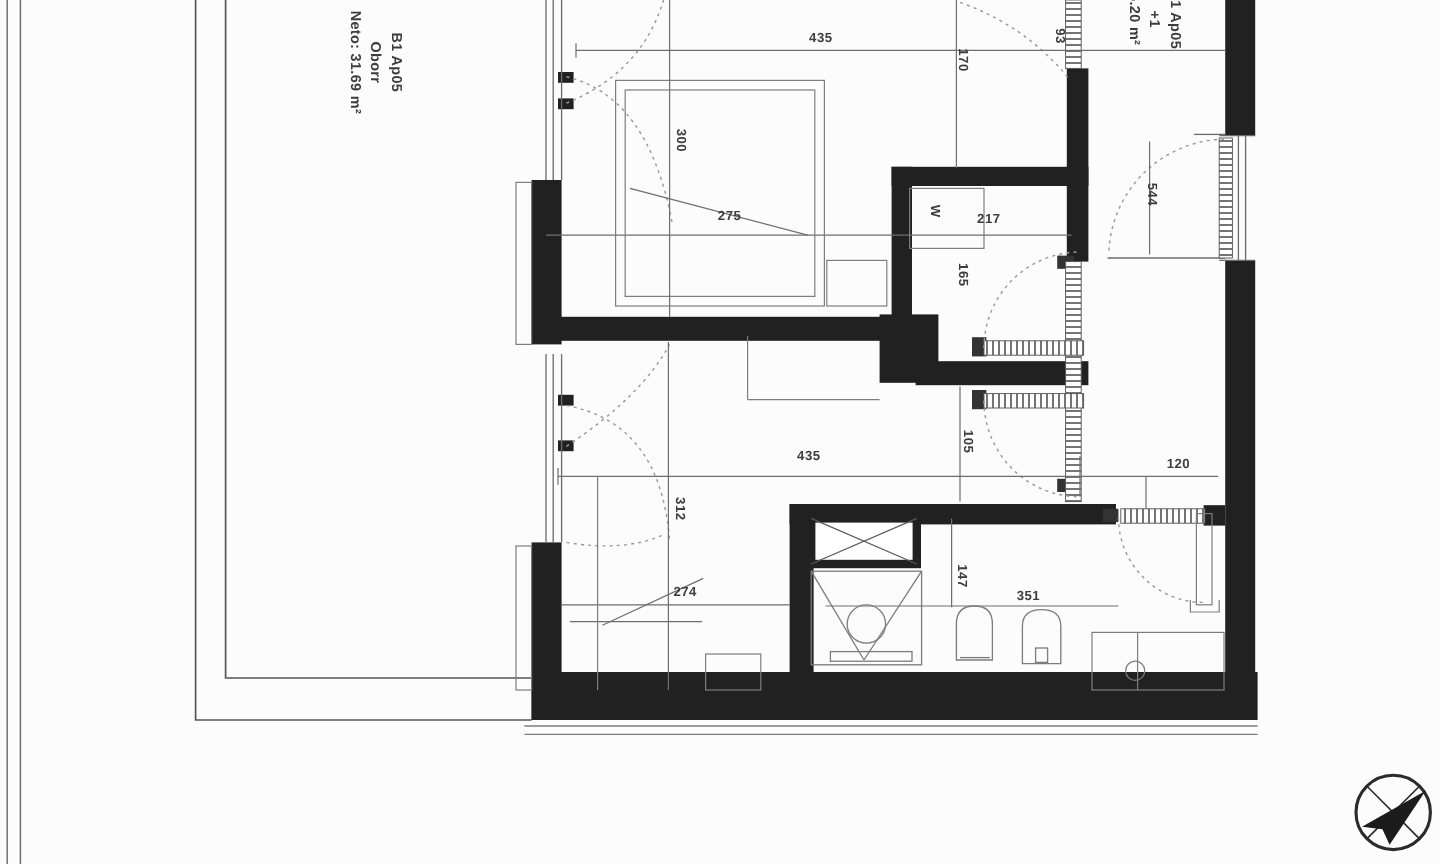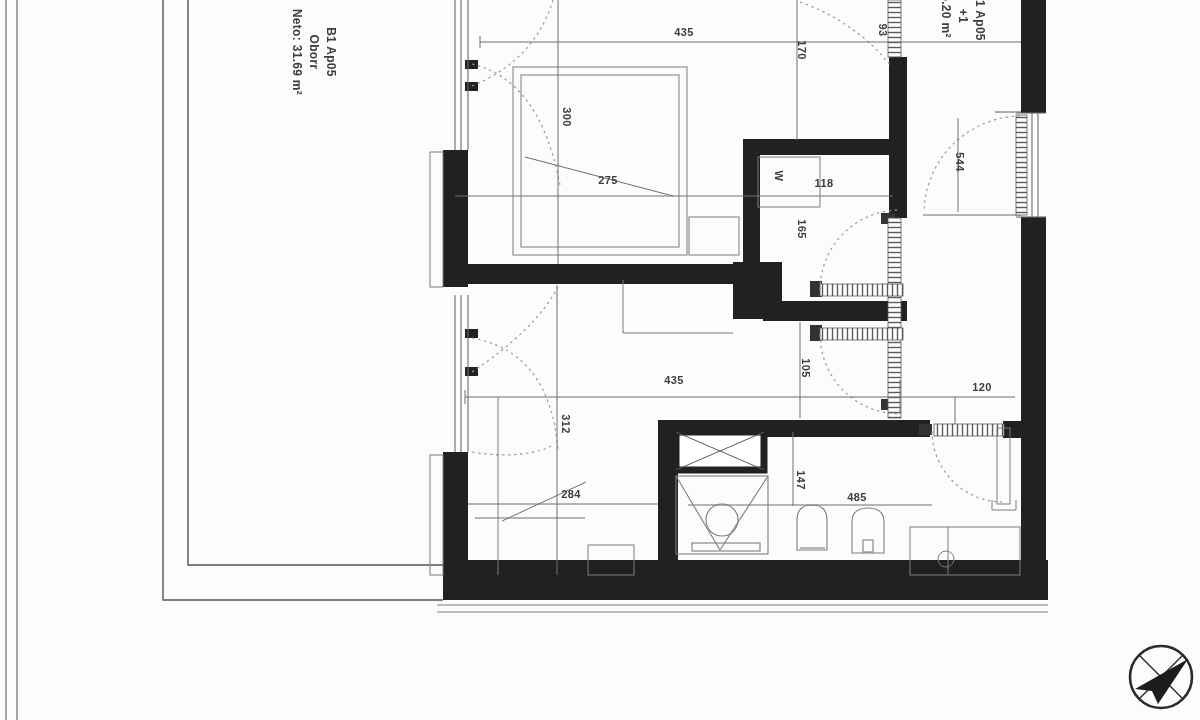--- a/index.html
+++ b/index.html
@@ -202,30 +202,30 @@
     <div>+1</div>
     <div>5.20 m²</div>
   </div>
 
   <span class="lbl" style="left:684px;top:32px">435</span>
   <span class="lbl rot" style="left:802px;top:50px">170</span>
   <span class="lbl rot" style="left:883px;top:30px">93</span>
   <span class="lbl rot" style="left:567px;top:117px">300</span>
   <span class="lbl" style="left:608px;top:180px">275</span>
   <span class="lbl rot" style="left:779px;top:176px">W</span>
-  <span class="lbl" style="left:824px;top:183px">118</span>
+  <span class="lbl" style="left:824px;top:183px">217</span>
   <span class="lbl rot" style="left:802px;top:229px">165</span>
   <span class="lbl rot" style="left:960px;top:162px">544</span>
   <span class="lbl rot" style="left:806px;top:368px">105</span>
   <span class="lbl" style="left:674px;top:380px">435</span>
   <span class="lbl" style="left:982px;top:387px">120</span>
   <span class="lbl rot" style="left:566px;top:424px">312</span>
-  <span class="lbl" style="left:571px;top:494px">284</span>
+  <span class="lbl" style="left:571px;top:494px">274</span>
   <span class="lbl rot" style="left:801px;top:480px">147</span>
-  <span class="lbl" style="left:857px;top:497px">485</span>
+  <span class="lbl" style="left:857px;top:497px">351</span>
 
   <svg class="compass" style="left:1124px;top:640px;position:absolute" width="74" height="74" viewBox="-37 -37 74 74">
     <circle cx="0" cy="0" r="31" fill="none" stroke="#2b2b2b" stroke-width="2.6"></circle>
     <line x1="-22" y1="-22" x2="22" y2="22" stroke="#2b2b2b" stroke-width="1.4"></line>
     <line x1="-22" y1="22" x2="22" y2="-22" stroke="#2b2b2b" stroke-width="1.4"></line>
     <polygon points="27,-18 -26,12 -9,14 -3,27" fill="#1c1c1c"></polygon>
   </svg>
 
 </div>
 

